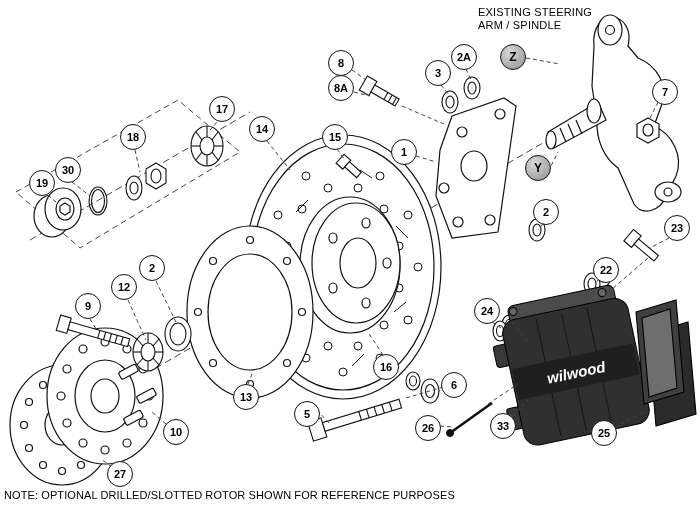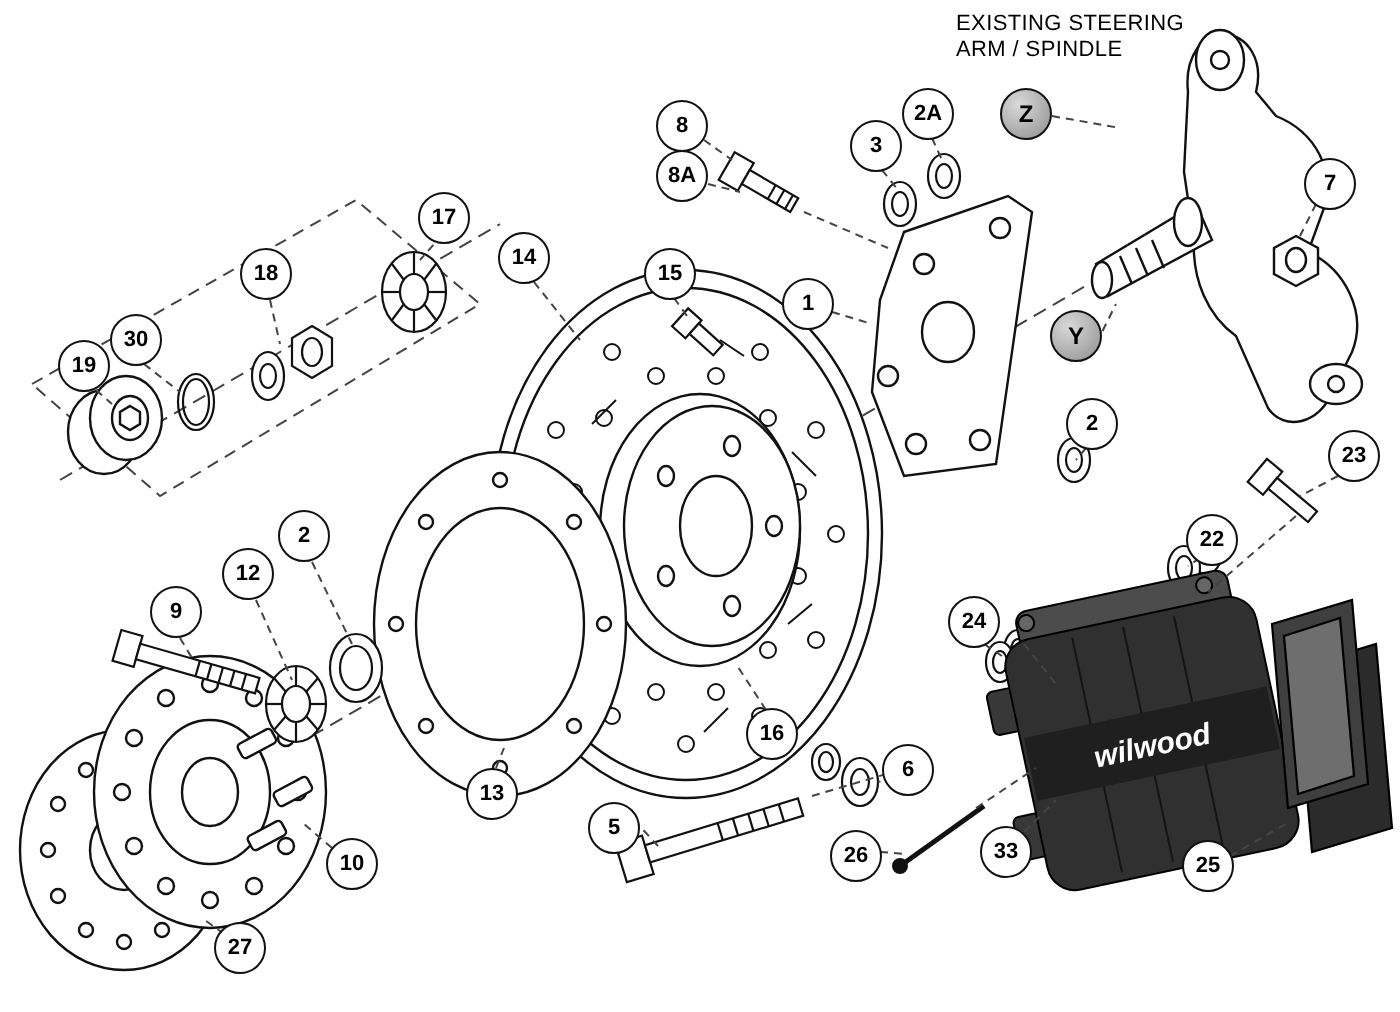--- a/index.html
+++ b/index.html
@@ -382,14 +382,15 @@
   <div class="callout" style="left:591px;top:420px">25</div>
   <div class="callout" style="left:107px;top:461px">27</div>
 
   <div class="marker" style="left:500px;top:44px">Z</div>
   <div class="marker" style="left:525px;top:155px">Y</div>
 
   <div class="label" style="left:478px;top:6px">
     <div>EXISTING STEERING</div>
     <div>ARM / SPINDLE</div>
   </div>
+  <div class="note">NOTE: OPTIONAL DRILLED/SLOTTED ROTOR SHOWN FOR REFERENCE PURPOSES</div>
 
 </div>
 
 </body></html>

